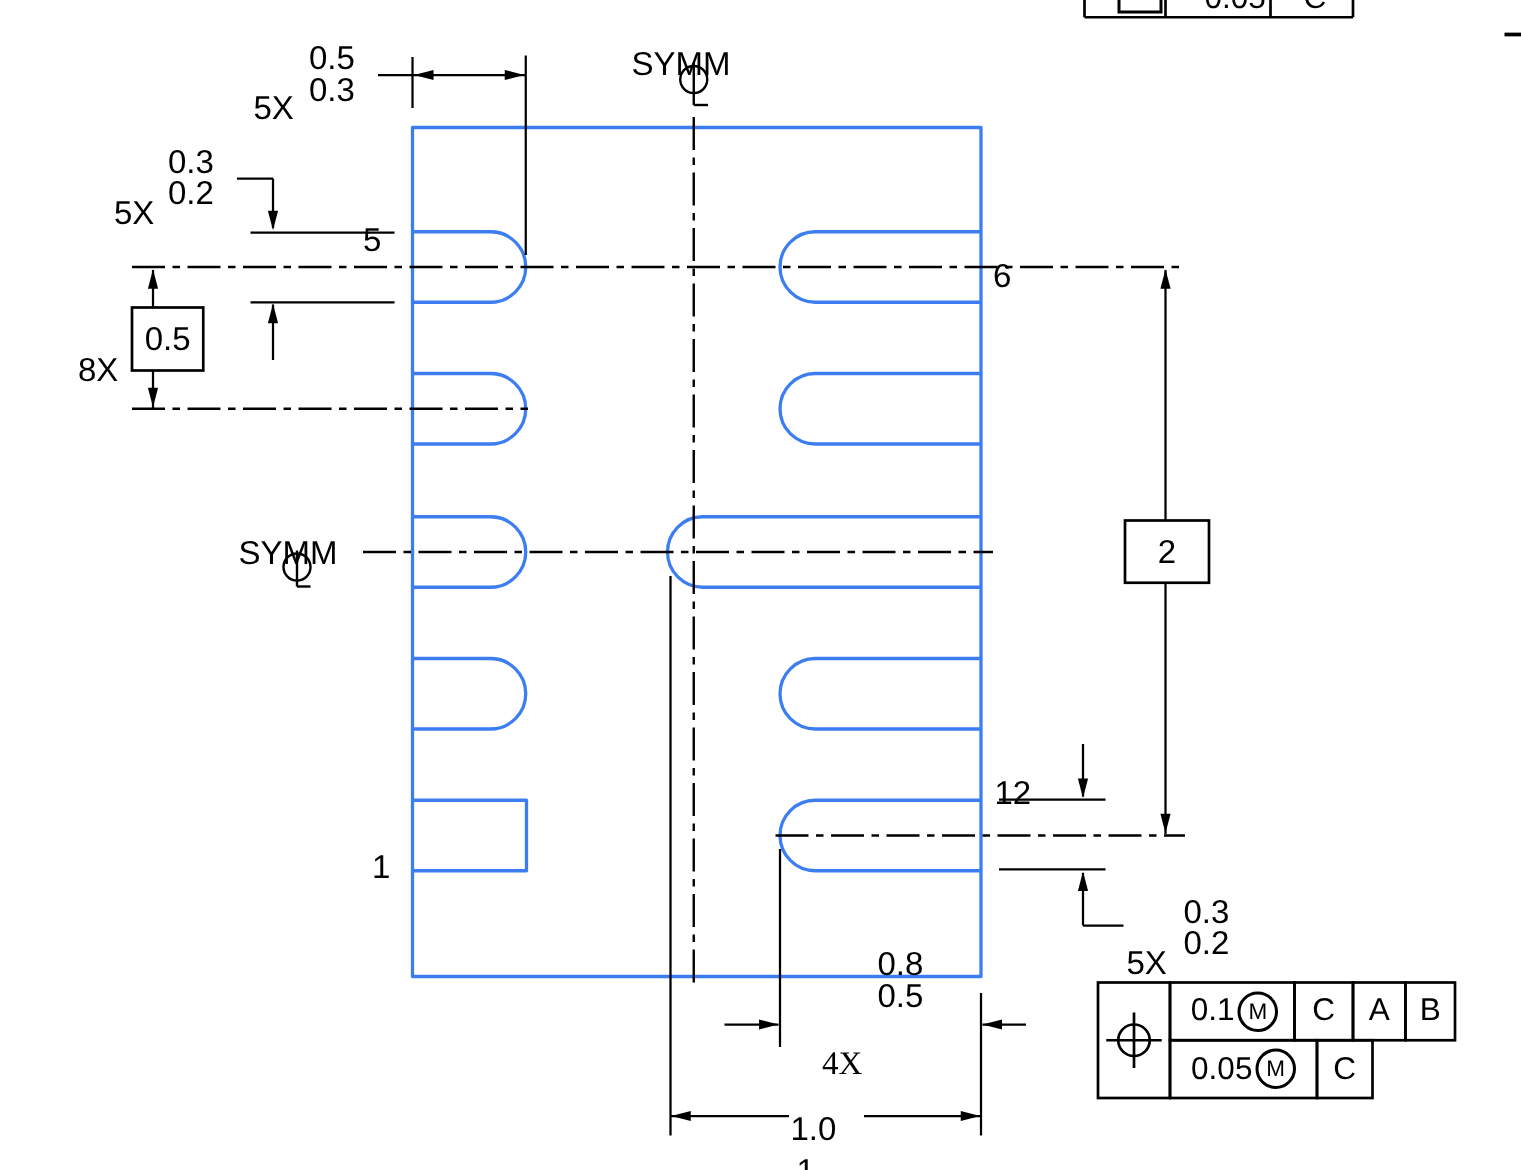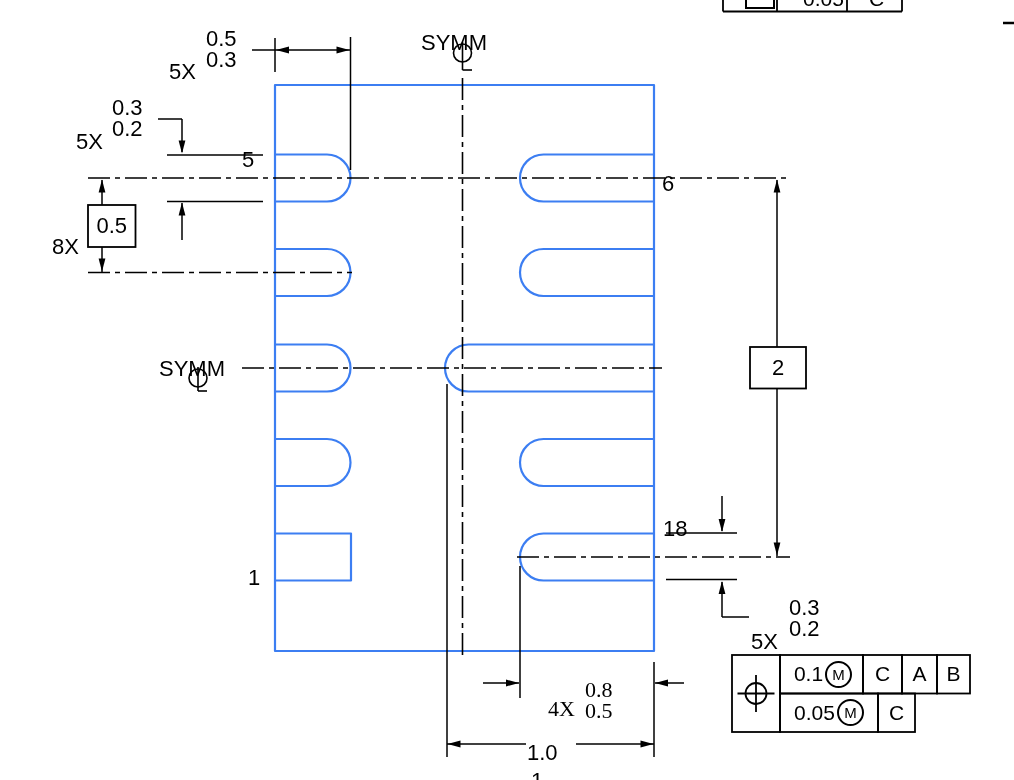--- a/index.html
+++ b/index.html
@@ -155,31 +155,31 @@
   <span class="txt" style="left:242px;top:127px;">5</span>
   <span class="txt" style="left:52px;top:214px;">8X</span>
   <div class="boxed" style="left:88px;top:205px;width:47.5px;height:42px;">0.5</div>
 
   <span class="txt" style="left:421px;top:10px;">SYMM</span>
   <span class="txt" style="left:159px;top:336px;">SYMM</span>
 
   <span class="txt" style="left:662px;top:151px;">6</span>
   <div class="boxed" style="left:750px;top:347px;width:56px;height:41.5px;">2</div>
 
-  <span class="txt" style="left:663px;top:496px;">18</span>
+  <span class="txt" style="left:663px;top:496px;">12</span>
   <span class="txt" style="left:248px;top:545px;">1</span>
 
   <span class="txt" style="left:751px;top:609px;">5X</span>
   <div class="stack" style="left:789px;top:597px;">
     <span>0.3</span>
     <span>0.2</span>
   </div>
 
   <span class="txt" style="left:548px;top:676px;font-family:Liberation Serif, serif;">4X</span>
-  <div class="stack" style="left:585px;top:679px;font-family:Liberation Serif, serif;">
+  <div class="stack" style="left:585px;top:632px;">
     <span>0.8</span>
     <span>0.5</span>
   </div>
 
   <span class="txt" style="left:527px;top:720px;">1.0</span>
   <span class="txt" style="left:531px;top:748px;">1</span>
 
   <div class="fcf-cell" style="left:780px;top:655px;width:86px;height:38.5px;">
     <span>0.1</span>
     <span class="mmc">M</span>

